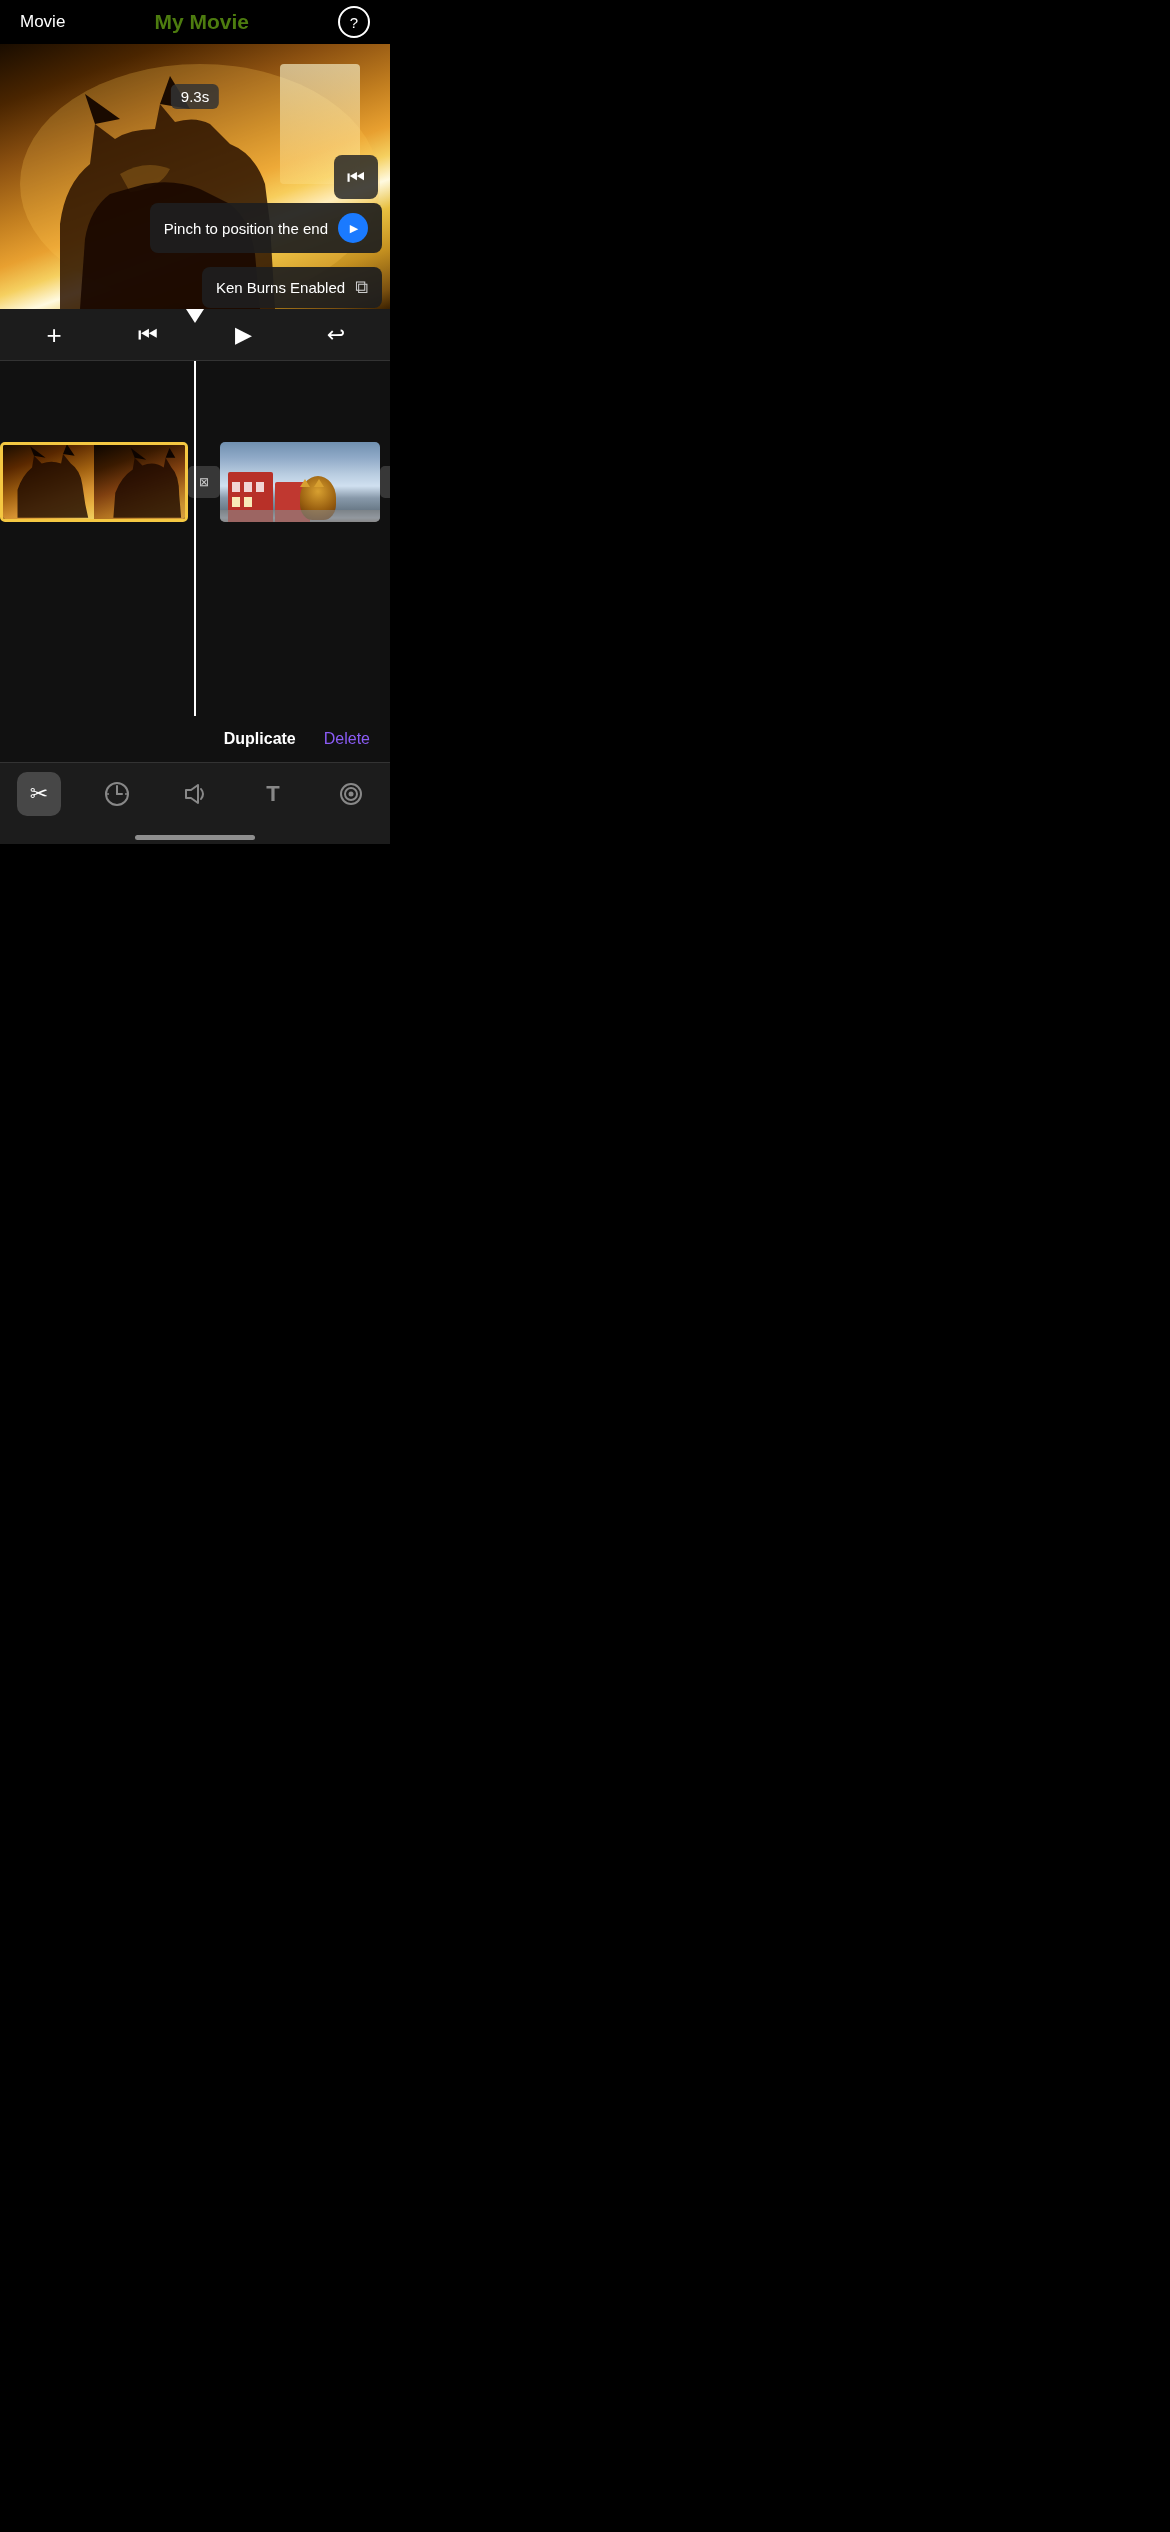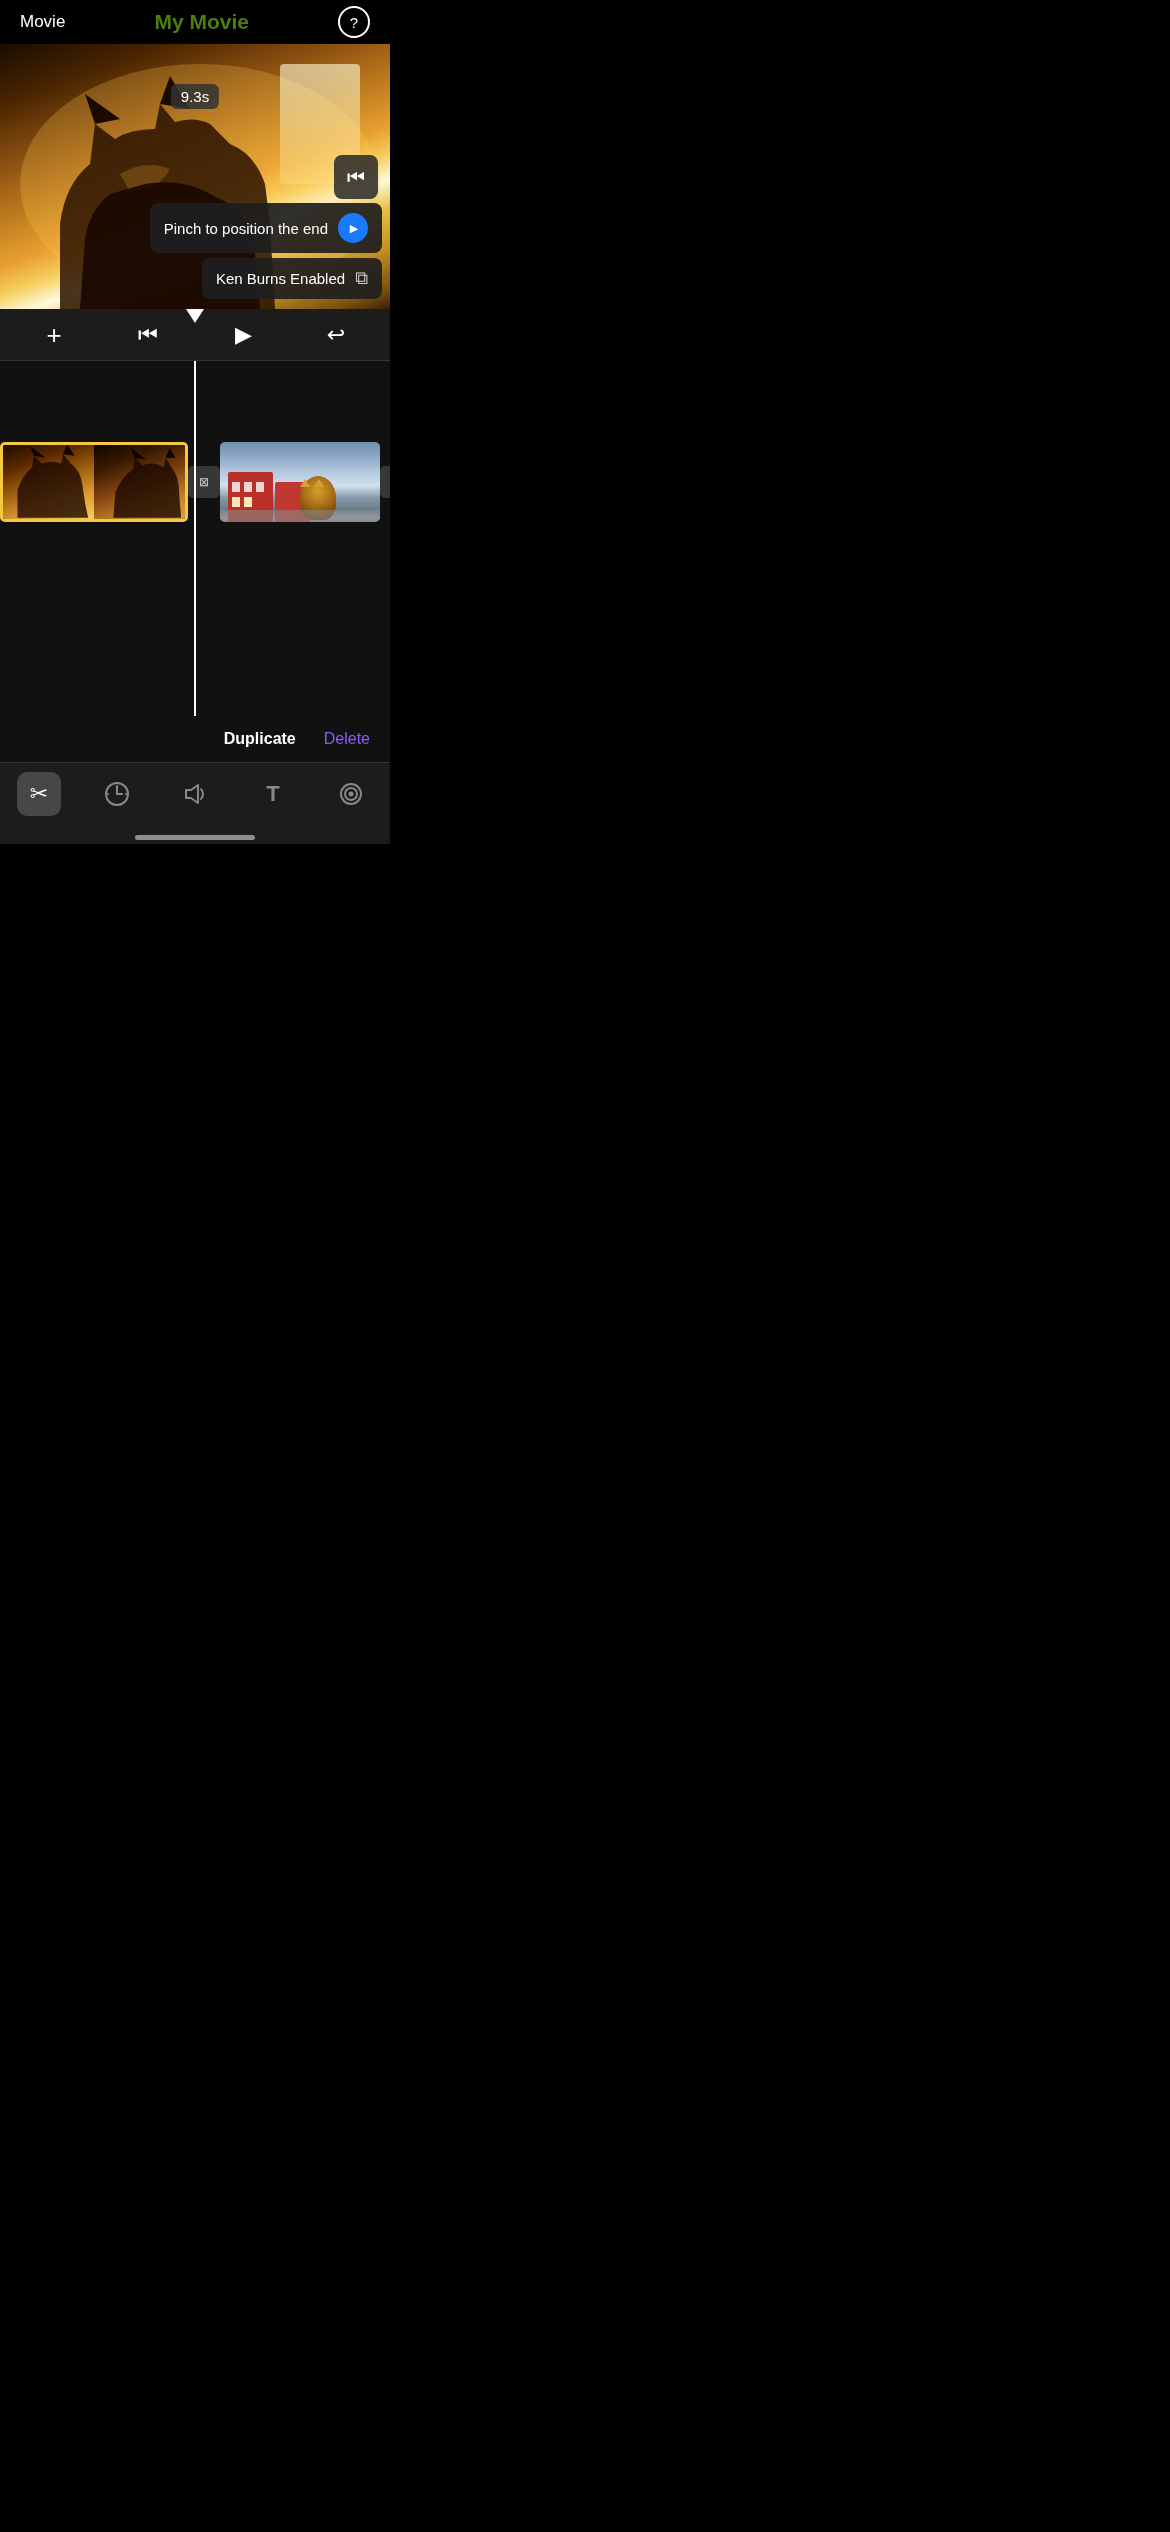--- a/index.html
+++ b/index.html
@@ -53,21 +53,21 @@
     <span style="font-size:20px; color:#fff;">⏮</span>
   </div>
 
   <div style="position:absolute; bottom:56px; right:8px; background:rgba(30,30,30,0.92); border-radius:8px; padding:10px 14px; display:flex; align-items:center; gap:10px;justify-content:flex-end;">
     <span style="font-size:15px; color:#fff;">Pinch to position the end</span>
     <div style="width:30px; height:30px; background:#1a7aff; border-radius:50%; display:flex; align-items:center; justify-content:center; cursor:pointer;">
       <span style="font-size:11px; color:#fff; margin-left:2px;">▶</span>
     </div>
   </div>
 
-  <div style="position:absolute; bottom:10px; right:8px; background:rgba(30,30,30,0.92); border-radius:8px; padding:10px 14px; display:flex; align-items:center; gap:10px;">
+  <div style="position:absolute; bottom:1px; right:8px; background:rgba(30,30,30,0.92); border-radius:8px; padding:10px 14px; display:flex; align-items:center; gap:10px;">
     <span style="font-size:15px; color:#fff;">Ken Burns Enabled</span>
     <span style="font-size:18px; color:#ccc;">⧉</span>
   </div>
 </div>
 
 <div style="height:52px; background:#1c1c1c; display:flex; align-items:center; justify-content:space-between; padding:0 36px; position:relative; border-bottom:1px solid #333;">
 
   <div style="position:absolute; top:0; left:50%; transform:translateX(-50%); width:0; height:0; border-left:9px solid transparent; border-right:9px solid transparent; border-top:14px solid #fff;"></div>
 
   <div style="width:36px; height:36px; display:flex; align-items:center; justify-content:center; cursor:pointer;">

